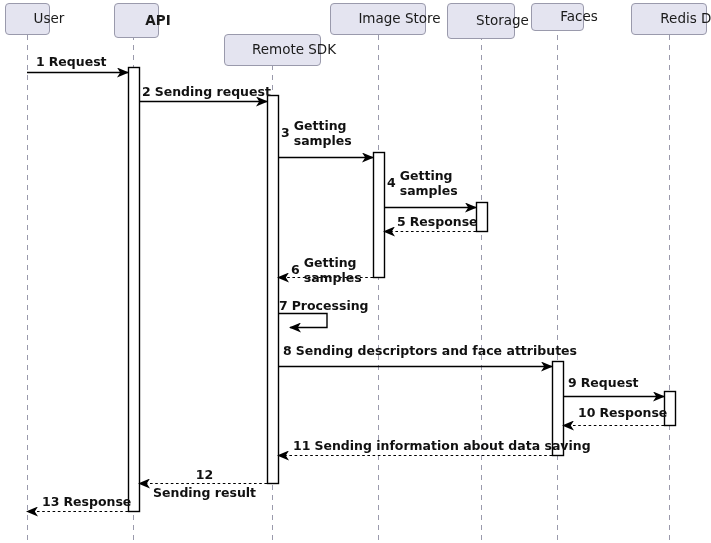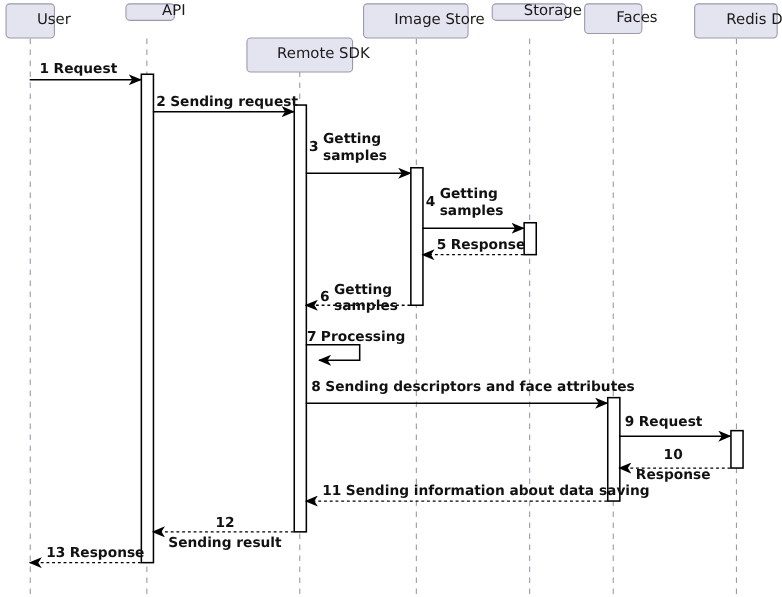--- a/index.html
+++ b/index.html
@@ -110,30 +110,30 @@
         <line x1="552" y1="455.5" x2="278" y2="455.5" stroke="#000000" stroke-width="1.2" stroke-dasharray="2.6,2.6" marker-end="url(#solid-arrow-l)"></line>
         <line x1="267" y1="483.5" x2="139" y2="483.5" stroke="#000000" stroke-width="1.2" stroke-dasharray="2.6,2.6" marker-end="url(#solid-arrow-l)"></line>
         <line x1="128" y1="511.5" x2="27" y2="511.5" stroke="#000000" stroke-width="1.2" stroke-dasharray="2.6,2.6" marker-end="url(#solid-arrow-l)"></line>
       </g>
   </svg>
 
   <div id="participant-boxes">
       <div class="participant-box" style="left: 5px; top: 3px; width: 45px; height: 32px;">
         <span>User</span>
       </div>
-      <div class="participant-box" style="left: 114px; top: 3px; width: 39px; height: 16px;">
+      <div class="participant-box" style="left: 114px; top: 3px; width: 39px; height: 35px; font-weight: bold;">
         <span>API</span>
       </div>
       <div class="participant-box" style="left: 224px; top: 3px; width: 97px; height: 32px; margin-top: 31px;">
         <span>Remote SDK</span>
       </div>
       <div class="participant-box" style="left: 330px; top: 3px; width: 96px; height: 32px;">
         <span>Image Store</span>
       </div>
-      <div class="participant-box" style="left: 447px; top: 3px; width: 68px; height: 16px;">
+      <div class="participant-box" style="left: 447px; top: 3px; width: 68px; height: 36px;">
         <span>Storage</span>
       </div>
       <div class="participant-box" style="left: 531px; top: 3px; width: 53px; height: 28px;">
         <span>Faces</span>
       </div>
       <div class="participant-box" style="left: 631px; top: 3px; width: 76px; height: 32px;">
         <span>Redis DB</span>
       </div>
     </div>
   <div id="message-labels">
@@ -169,21 +169,21 @@
         <span class="msg-text">Processing</span>
       </div>
       <div class="msg-label" style="left: 283px; top: 344px;">
         <span class="msg-num">8</span>
         <span class="msg-text">Sending descriptors and face attributes</span>
       </div>
       <div class="msg-label" style="left: 568px; top: 376px;">
         <span class="msg-num">9</span>
         <span class="msg-text">Request</span>
       </div>
-      <div class="msg-label" style="left: 578px; top: 406px; flex-direction: column;">
+      <div class="msg-label" style="left: 578px; top: 406px;">
         <span class="msg-num">10</span>
         <span class="msg-text">Response</span>
       </div>
       <div class="msg-label" style="left: 293px; top: 439px;">
         <span class="msg-num">11</span>
         <span class="msg-text">Sending information about data saving</span>
       </div>
       <div class="msg-label" style="left: 153px; top: 468px; flex-direction: column;">
         <span class="msg-num">12</span>
         <span class="msg-text">Sending result</span>

